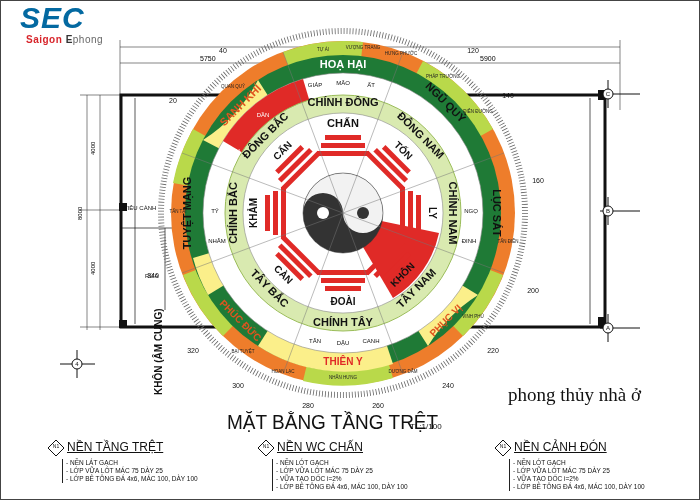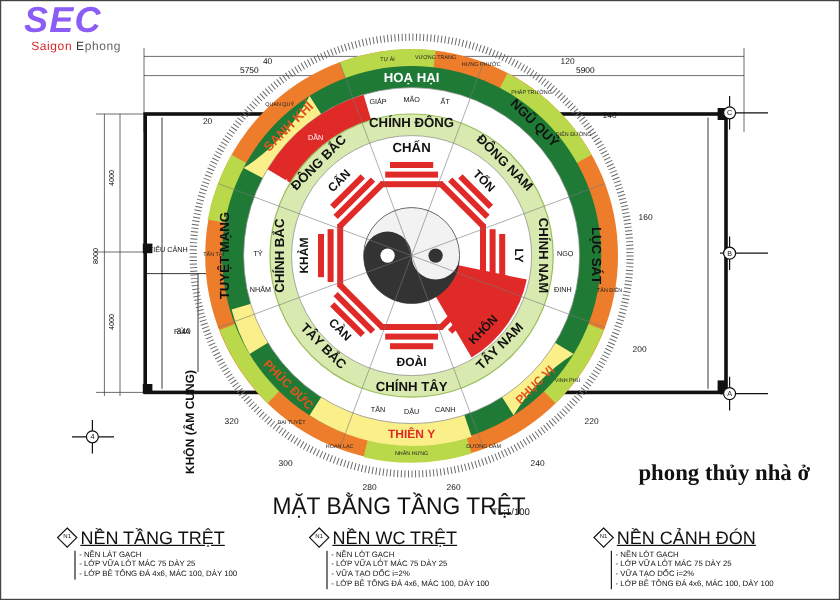--- a/index.html
+++ b/index.html
@@ -1,27 +1,27 @@
 <!DOCTYPE html>
 <html><head>
 <meta charset="utf-8">
 <style>
   html,body{margin:0;padding:0;background:#fff;}
   body{width:700px;height:500px;position:relative;overflow:hidden;font-family:"Liberation Sans",sans-serif;color:#111;}
   .frame{position:absolute;left:0;top:0;width:698px;height:498px;border:1px solid #444;}
   .logo{position:absolute;left:8px;top:2px;width:120px;height:44px;}
-  .logo-mark{position:absolute;left:12px;top:0;font-family:"Liberation Sans",sans-serif;font-weight:bold;font-style:italic;font-size:30px;color:#8b5cf6;letter-spacing:1px;line-height:32px;}
+  .logo-mark{position:absolute;left:12px;top:0;font-family:"Liberation Sans",sans-serif;font-weight:bold;font-style:italic;font-size:30px;color:#0369a1;letter-spacing:1px;line-height:32px;}
   .logo-sub{position:absolute;left:18px;top:32px;font-size:10px;color:#666;letter-spacing:0.5px;white-space:nowrap;}
-  .logo-sub b{color:#d8252b;font-weight:normal;}
+  .logo-sub b{color:#d8252b;font-weight:bold;}
   svg.plan{position:absolute;left:0;top:0;}
   .plan-title{position:absolute;left:227px;top:412px;font-size:19px;letter-spacing:0px;transform:scaleY(1.05);white-space:nowrap;}
   .plan-scale{position:absolute;left:410px;top:422px;font-size:8px;text-align:center;}
-  .caption{position:absolute;left:532px;top:384px;font-family:"Liberation Serif",serif;font-weight:bold;font-size:19px;white-space:nowrap;}
+  .caption{position:absolute;left:508px;top:384px;font-family:"Liberation Serif",serif;font-weight:normal;font-size:19px;white-space:nowrap;}
   .spec{position:absolute;top:440px;width:200px;}
-  .spec .head{position:absolute;left:19px;top:0;font-size:15px;text-decoration:underline;white-space:nowrap;}
+  .spec .head{position:absolute;left:19px;top:0;font-size:12px;text-decoration:underline;white-space:nowrap;}
   .spec .lines{position:absolute;left:14px;top:19px;border-left:1px solid #222;padding-left:3px;}
   .spec .line{font-size:6.5px;line-height:8px;white-space:nowrap;}
 </style>
 </head>
 <body>
 
 <div class="frame"></div>
 
 <div class="logo">
   <div class="logo-mark">SEC</div>
@@ -272,21 +272,21 @@
 <div class="spec" style="left:48px;">
   <div class="head">NỀN TẦNG TRỆT</div>
   <div class="lines">
     <div class="line">- NỀN LÁT GẠCH</div>
     <div class="line">- LỚP VỮA LÓT MÁC 75 DÀY 25</div>
     <div class="line">- LỚP BÊ TÔNG ĐÁ 4x6, MÁC 100, DÀY 100</div>
   </div>
 </div>
 
 <div class="spec" style="left:258px;">
-  <div class="head">NỀN WC TRỆT</div>
+  <div class="head">NỀN WC CHẤN</div>
   <div class="lines">
     <div class="line">- NỀN LÓT GẠCH</div>
     <div class="line">- LỚP VỮA LÓT MÁC 75 DÀY 25</div>
     <div class="line">- VỮA TẠO DỐC i=2%</div>
     <div class="line">- LỚP BÊ TÔNG ĐÁ 4x6, MÁC 100, DÀY 100</div>
   </div>
 </div>
 
 <div class="spec" style="left:495px;">
   <div class="head">NỀN CẢNH ĐÓN</div>

